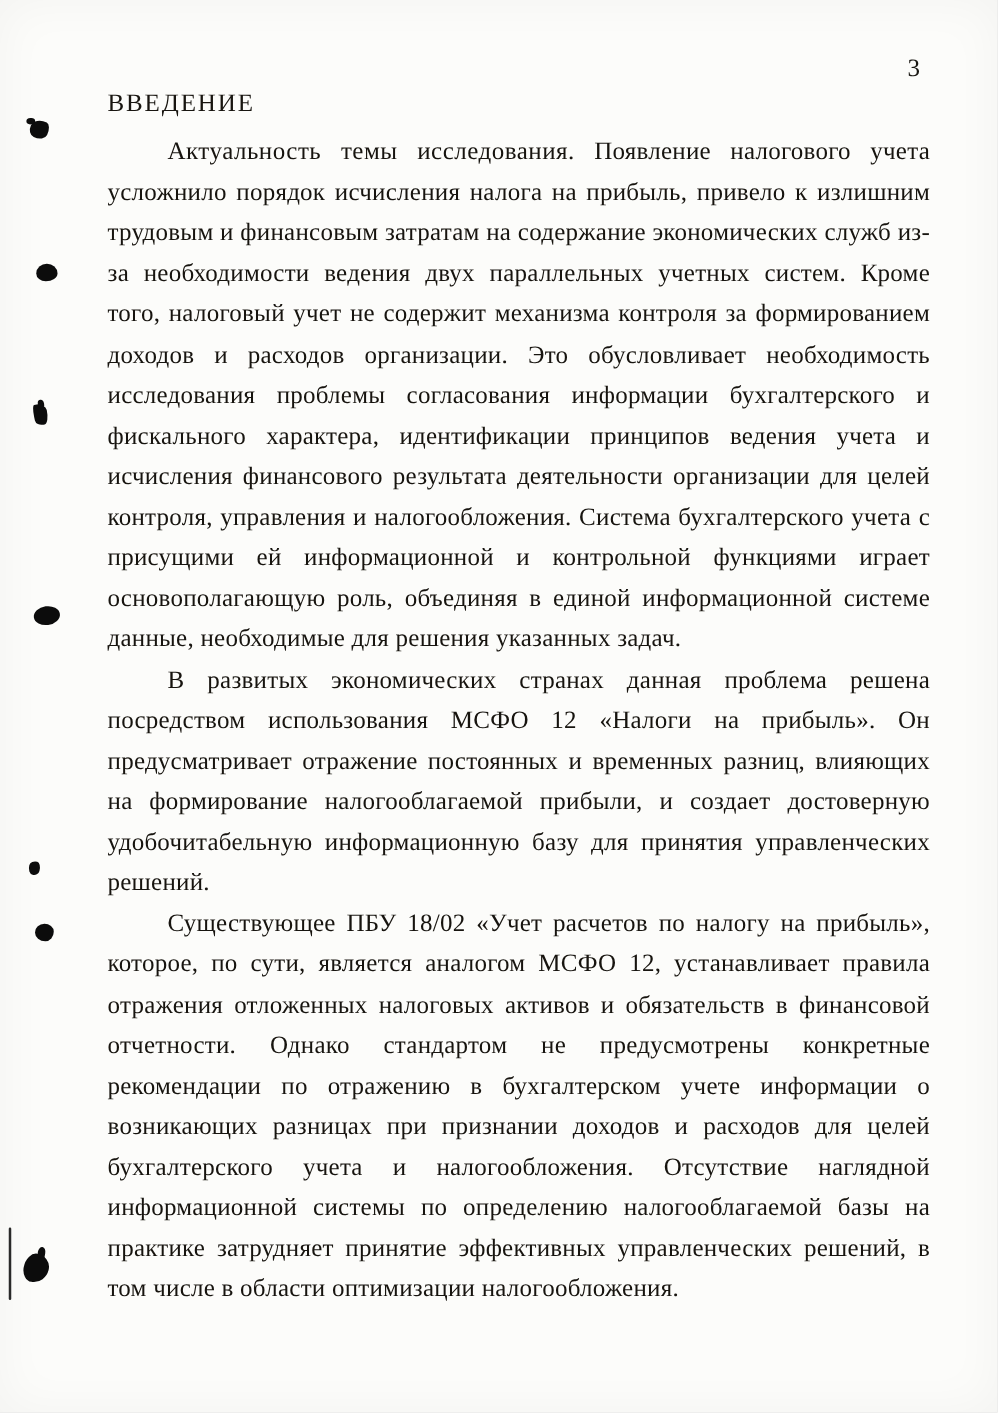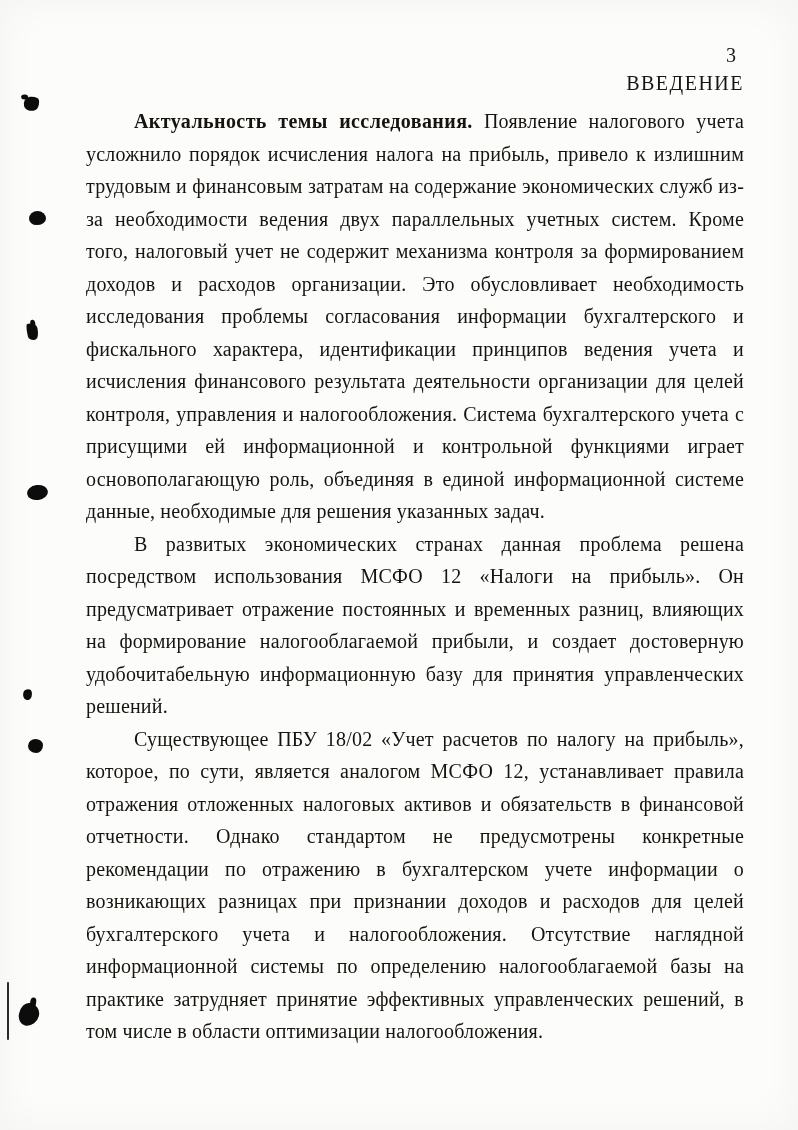--- a/index.html
+++ b/index.html
@@ -25,38 +25,38 @@
     font-size: 20px;
     color: #1a1814;
   }
   .content {
     position: absolute;
     top: 72px;
     left: 86px;
     right: 54px;
   }
   .doc-title {
-    text-align: right;
+    text-align: left;
     font-size: 20px;
     font-weight: normal;
     letter-spacing: 1.5px;
     margin: 0 0 10px 0;
     color: #181510;
   }
   .para {
     margin: 0;
     font-size: 20px;
     line-height: 32.5px;
     text-align: justify;
     text-indent: 48px;
     letter-spacing: 0.2px;
     color: #17140f;
   }
   .para .lead {
-    font-weight: bold;
+    font-weight: normal;
     letter-spacing: 0.4px;
   }
   
   .artifact {
     position: absolute;
     background: #0c0c0c;
   }
   .a1 {
     left: 24px; top: 96px; width: 15px; height: 15px;
     border-radius: 70% 30% 60% 40% / 50% 60% 40% 50%;

